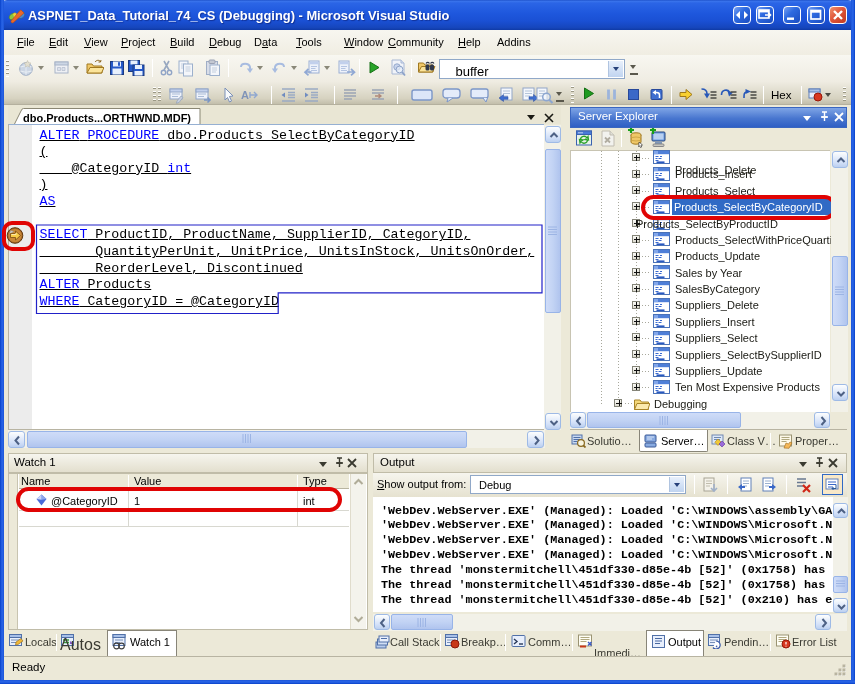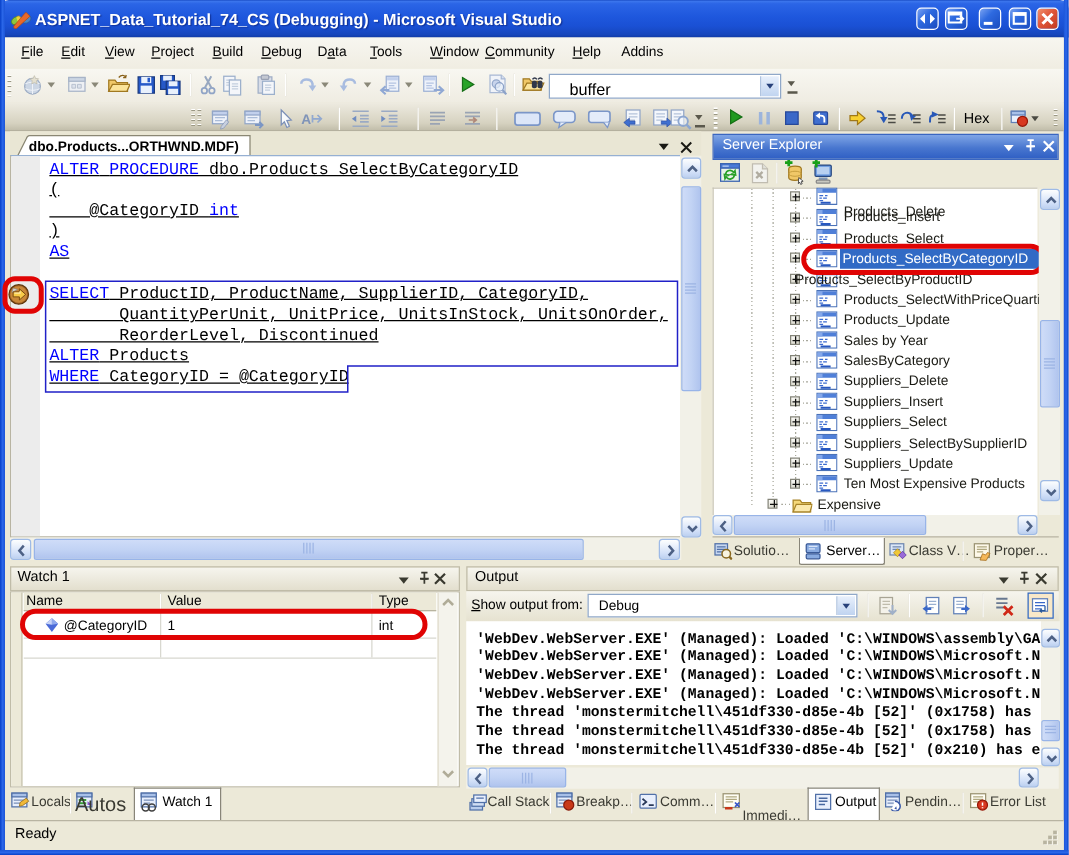--- a/index.html
+++ b/index.html
@@ -603,21 +603,21 @@
   </svg>
 <div class="abs" style="left:675px;top:381.3px;font-size:11px;color:#1a1a14;white-space:nowrap">Ten Most Expensive Products</div>
 <div class="abs" style="left:625px;top:403.4px;width:7px;height:1px;background:repeating-linear-gradient(to right,#a8a89c 0 1px,transparent 1px 3px)"></div>
 <div class="abs" style="left:614px;top:398.9px;width:8px;height:8px;border:1px solid #848478;background:linear-gradient(160deg,#fdfdfa,#d6d4c6)"></div>
 <div class="abs" style="left:616px;top:402.9px;width:6px;height:1px;background:#101010"></div>
 <div class="abs" style="left:618.5px;top:400.4px;width:1px;height:6px;background:#101010"></div>
 <svg class="abs" style="left:633px;top:396.9px" width="17" height="14" viewBox="0 0 17 14">
     <path d="M1.5 3 h5.5 l1.5 2 h7 V12.5 H1.5 Z" fill="#f5d87a" stroke="#a88428"></path>
     <path d="M1.5 12.5 L4 6.5 H16.8 L15 12.5 Z" fill="#fbe9ad" stroke="#a88428"></path>
   </svg>
-<div class="abs" style="left:654px;top:397.7px;font-size:11px;color:#1a1a14;white-space:nowrap">Expensive</div>
+<div class="abs" style="left:654px;top:397.7px;font-size:11px;color:#1a1a14;white-space:nowrap">Debugging</div>
 <div class="abs ann" style="left:641px;top:194.5px;width:196px;height:25px;border-radius:13px;border-width:4px"></div>
 
 <div class="abs sb" style="left:831px;top:151px;width:17px;height:261px;background:#f2f1e8"></div>
 <div class="abs sbtn" style="left:831.5px;top:151px;width:16px;height:17px"><svg width="16" height="17" viewBox="0 0 16 17">
       <path d="M4.5 10 L8 6.5 L11.5 10" fill="none" stroke="#4d6185" stroke-width="2"></path>
     </svg></div>
 <div class="abs sbtn" style="left:831.5px;top:384px;width:16px;height:17px"><svg width="16" height="17" viewBox="0 0 16 17">
       <path d="M4.5 7 L8 10.5 L11.5 7" fill="none" stroke="#4d6185" stroke-width="2"></path>
     </svg></div>
 <div class="abs sthumb" style="left:831.5px;top:256px;width:16px;height:70px"></div>

